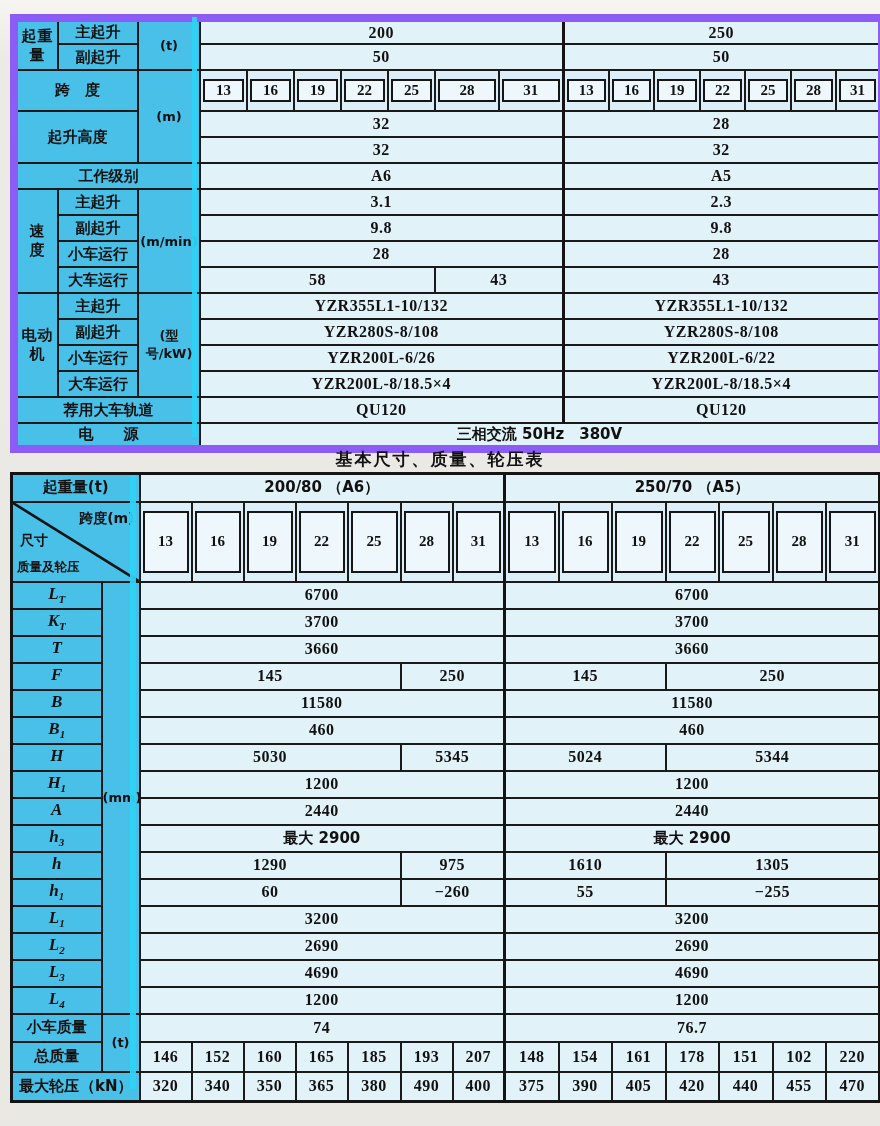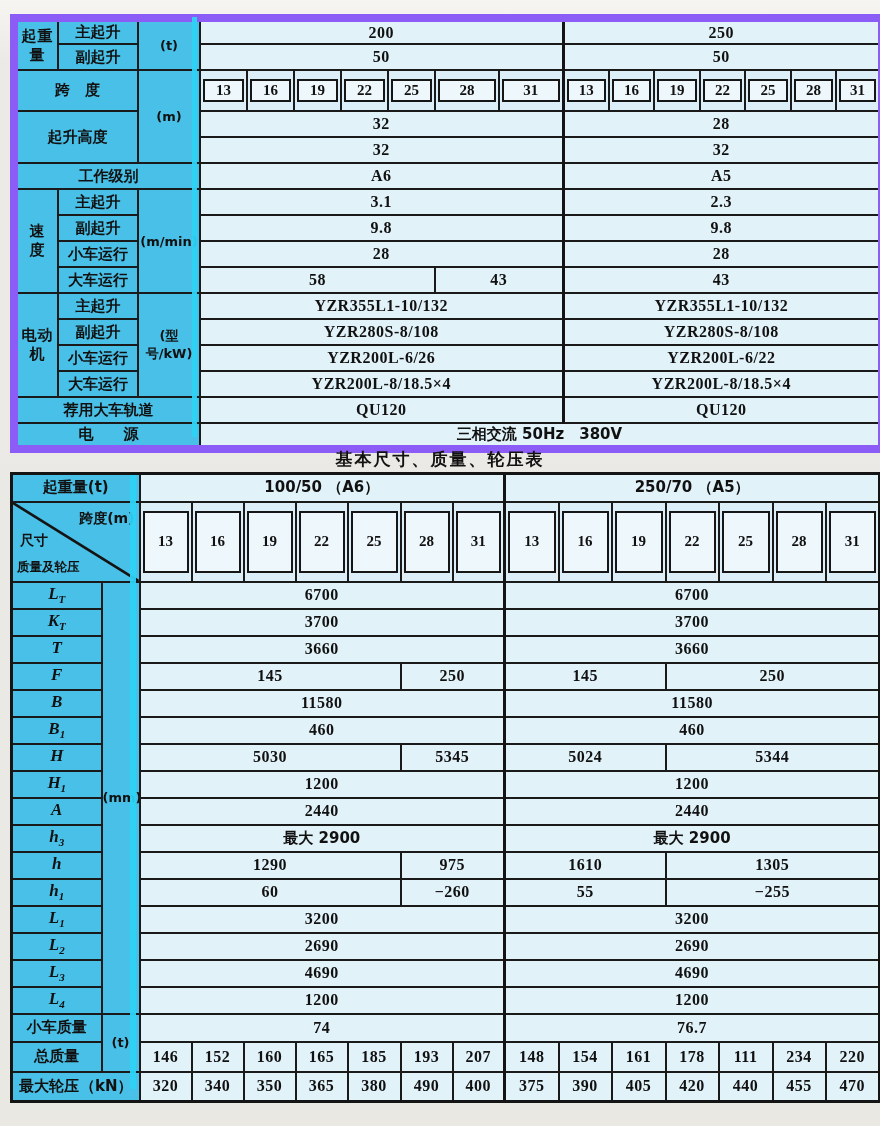--- a/index.html
+++ b/index.html
@@ -226,21 +226,21 @@
         <col style="width:53px">
         <col style="width:54px">
         <col style="width:53px">
         <col style="width:54px">
         <col style="width:53px">
         <col style="width:54px">
 </colgroup>
 <tbody>
         <tr style="height:28px">
   <td class="lab" colspan="2">起重量(t)</td>
-  <td class="vz" colspan="7">100/50 （A6）</td>
+  <td class="vz" colspan="7">200/80 （A6）</td>
   <td class="vz rh" colspan="7">250/70 （A5）</td>
 </tr>
 <tr style="height:72px">
   <td class="diag" colspan="2">
     <svg viewBox="0 0 128 72" preserveAspectRatio="none">
               <line x1="0" y1="0" x2="128" y2="72" stroke="#141414" stroke-width="2.5"></line>
             </svg>
     <span class="d-span">跨度(m)</span>
     <span class="d-dim">尺寸</span>
     <span class="d-mass">质量及轮压</span>
@@ -389,22 +389,22 @@
   <td class="v">152</td>
   <td class="v">160</td>
   <td class="v">165</td>
   <td class="v">185</td>
   <td class="v">193</td>
   <td class="v">207</td>
   <td class="v rh">148</td>
   <td class="v">154</td>
   <td class="v">161</td>
   <td class="v">178</td>
-  <td class="v">111</td>
-  <td class="v">234</td>
+  <td class="v">151</td>
+  <td class="v">102</td>
   <td class="v">220</td>
 </tr>
 <tr style="height:30px">
   <td class="lab wl" colspan="2">
     <div class="in">
       <span>最大轮压</span>
       <span>（kN）</span>
     </div>
   </td>
   <td class="v">320</td>

